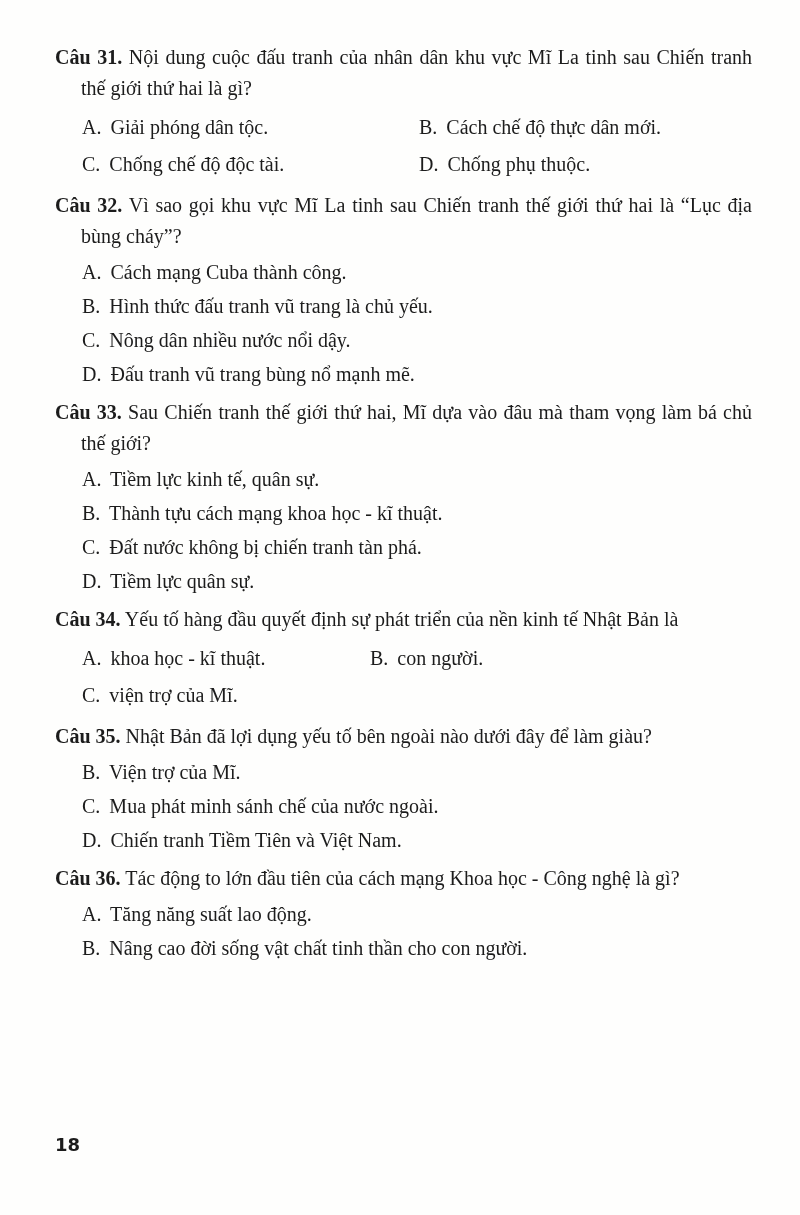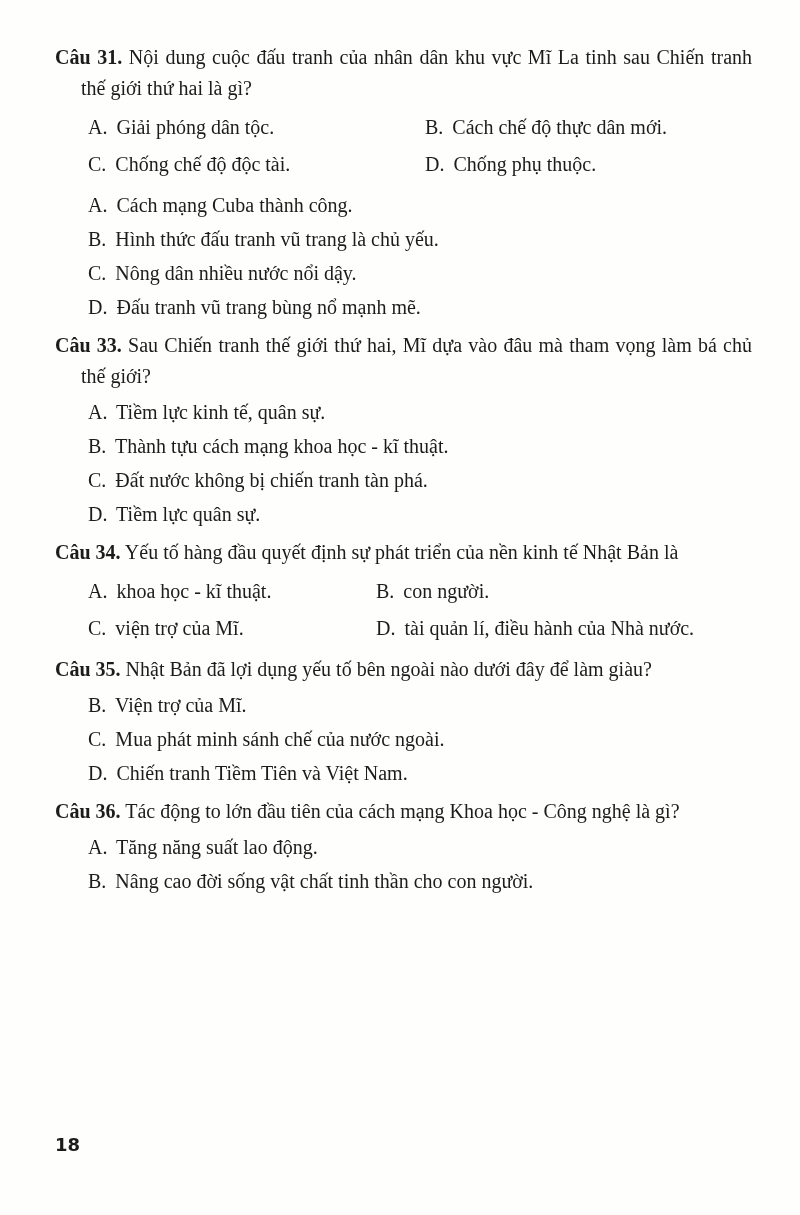--- a/index.html
+++ b/index.html
@@ -32,21 +32,21 @@
   }
   .q-label {
     font-weight: bold;
   }
   .options {
     margin-left: 26px;
   }
   .option {
     font-size: 20px;
     line-height: 31px;
-    margin: 3px 7px;
+    margin: 3px 1px;
   }
   .opt-row {
     display: grid;
   }
   .opt-row.grid-wide { grid-template-columns: 337px 1fr; }
   .opt-row.grid-narrow { grid-template-columns: 288px 1fr; }
   .opt-label {
     margin-right: 4px;
   }
   .page-number {
@@ -71,20 +71,21 @@
         <p class="option"><span class="opt-label">B.</span> <span>Cách chế độ thực dân mới.</span></p>
       </div>
       <div class="opt-row grid-wide">
         <p class="option"><span class="opt-label">C.</span> <span>Chống chế độ độc tài.</span></p>
         <p class="option"><span class="opt-label">D.</span> <span>Chống phụ thuộc.</span></p>
       </div>
     </div>
   </section>
 
   <section class="question">
+    <p class="q-text"><b class="q-label">Câu 32.</b> <span>Vì sao gọi khu vực Mĩ La tinh sau Chiến tranh thế giới thứ hai là “Lục địa bùng cháy”?</span></p>
     <div class="options">
       <p class="option"><span class="opt-label">A.</span> <span>Cách mạng Cuba thành công.</span></p>
       <p class="option"><span class="opt-label">B.</span> <span>Hình thức đấu tranh vũ trang là chủ yếu.</span></p>
       <p class="option"><span class="opt-label">C.</span> <span>Nông dân nhiều nước nổi dậy.</span></p>
       <p class="option"><span class="opt-label">D.</span> <span>Đấu tranh vũ trang bùng nổ mạnh mẽ.</span></p>
     </div>
   </section>
 
   <section class="question">
     <p class="q-text"><b class="q-label">Câu 33.</b> <span>Sau Chiến tranh thế giới thứ hai, Mĩ dựa vào đâu mà tham vọng làm bá chủ thế giới?</span></p>
@@ -98,21 +99,20 @@
 
   <section class="question">
     <p class="q-text"><b class="q-label">Câu 34.</b> <span>Yếu tố hàng đầu quyết định sự phát triển của nền kinh tế Nhật Bản là</span></p>
     <div class="options">
       <div class="opt-row grid-narrow">
         <p class="option"><span class="opt-label">A.</span> <span>khoa học - kĩ thuật.</span></p>
         <p class="option"><span class="opt-label">B.</span> <span>con người.</span></p>
       </div>
       <div class="opt-row grid-narrow">
         <p class="option"><span class="opt-label">C.</span> <span>viện trợ của Mĩ.</span></p>
-        <p class="option"><span class="opt-label">D.</span> <span>tài quản lí, điều hành của Nhà nước.</span></p>
       </div>
     </div>
   </section>
 
   <section class="question">
     <p class="q-text"><b class="q-label">Câu 35.</b> <span>Nhật Bản đã lợi dụng yếu tố bên ngoài nào dưới đây để làm giàu?</span></p>
     <div class="options">
       <p class="option"><span class="opt-label">B.</span> <span>Viện trợ của Mĩ.</span></p>
       <p class="option"><span class="opt-label">C.</span> <span>Mua phát minh sánh chế của nước ngoài.</span></p>
       <p class="option"><span class="opt-label">D.</span> <span>Chiến tranh Tiềm Tiên và Việt Nam.</span></p>

